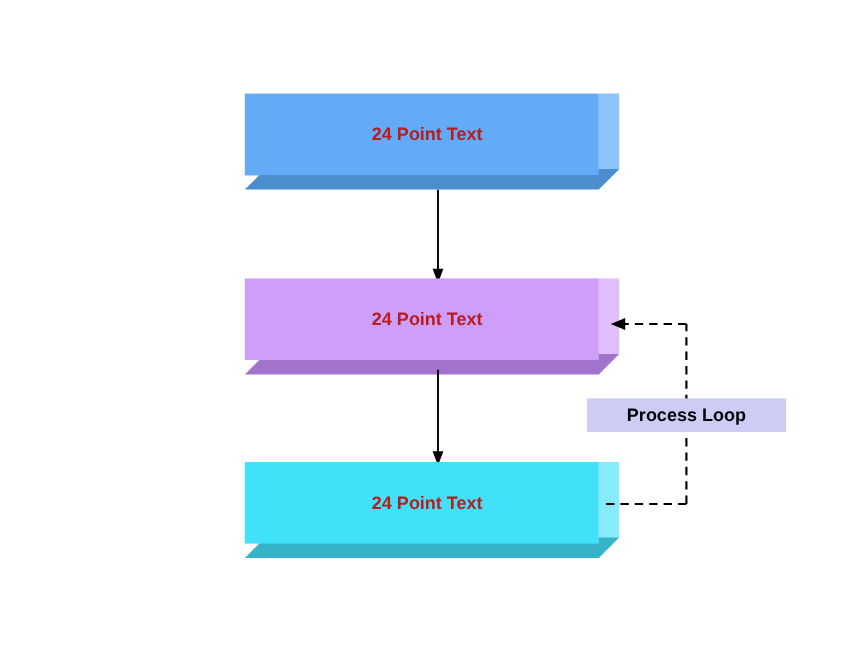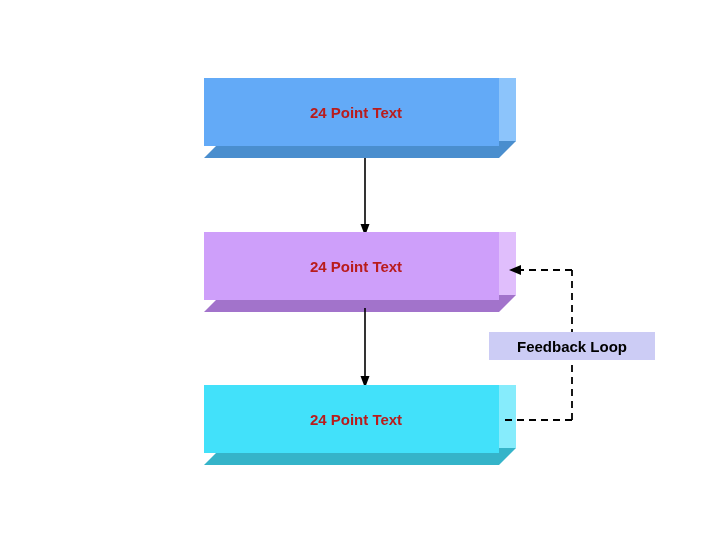--- a/index.html
+++ b/index.html
@@ -142,15 +142,15 @@
       <line x1="0" y1="162" x2="67" y2="162" stroke="#000000" stroke-width="1.8" stroke-dasharray="7,5"></line>
 
       <line x1="67" y1="162" x2="67" y2="12" stroke="#000000" stroke-width="1.8" stroke-dasharray="7,5"></line>
 
       <line x1="67" y1="12" x2="14" y2="12" stroke="#000000" stroke-width="1.8" stroke-dasharray="7,5"></line>
 
       <polygon points="4,12 16,7 16,17" fill="#000000"></polygon>
     </svg>
   </div>
 
-  <div id="feedback-label">Feedback Loop</div>
+  <div id="feedback-label">Process Loop</div>
 
 </div>
 
 </body></html>

